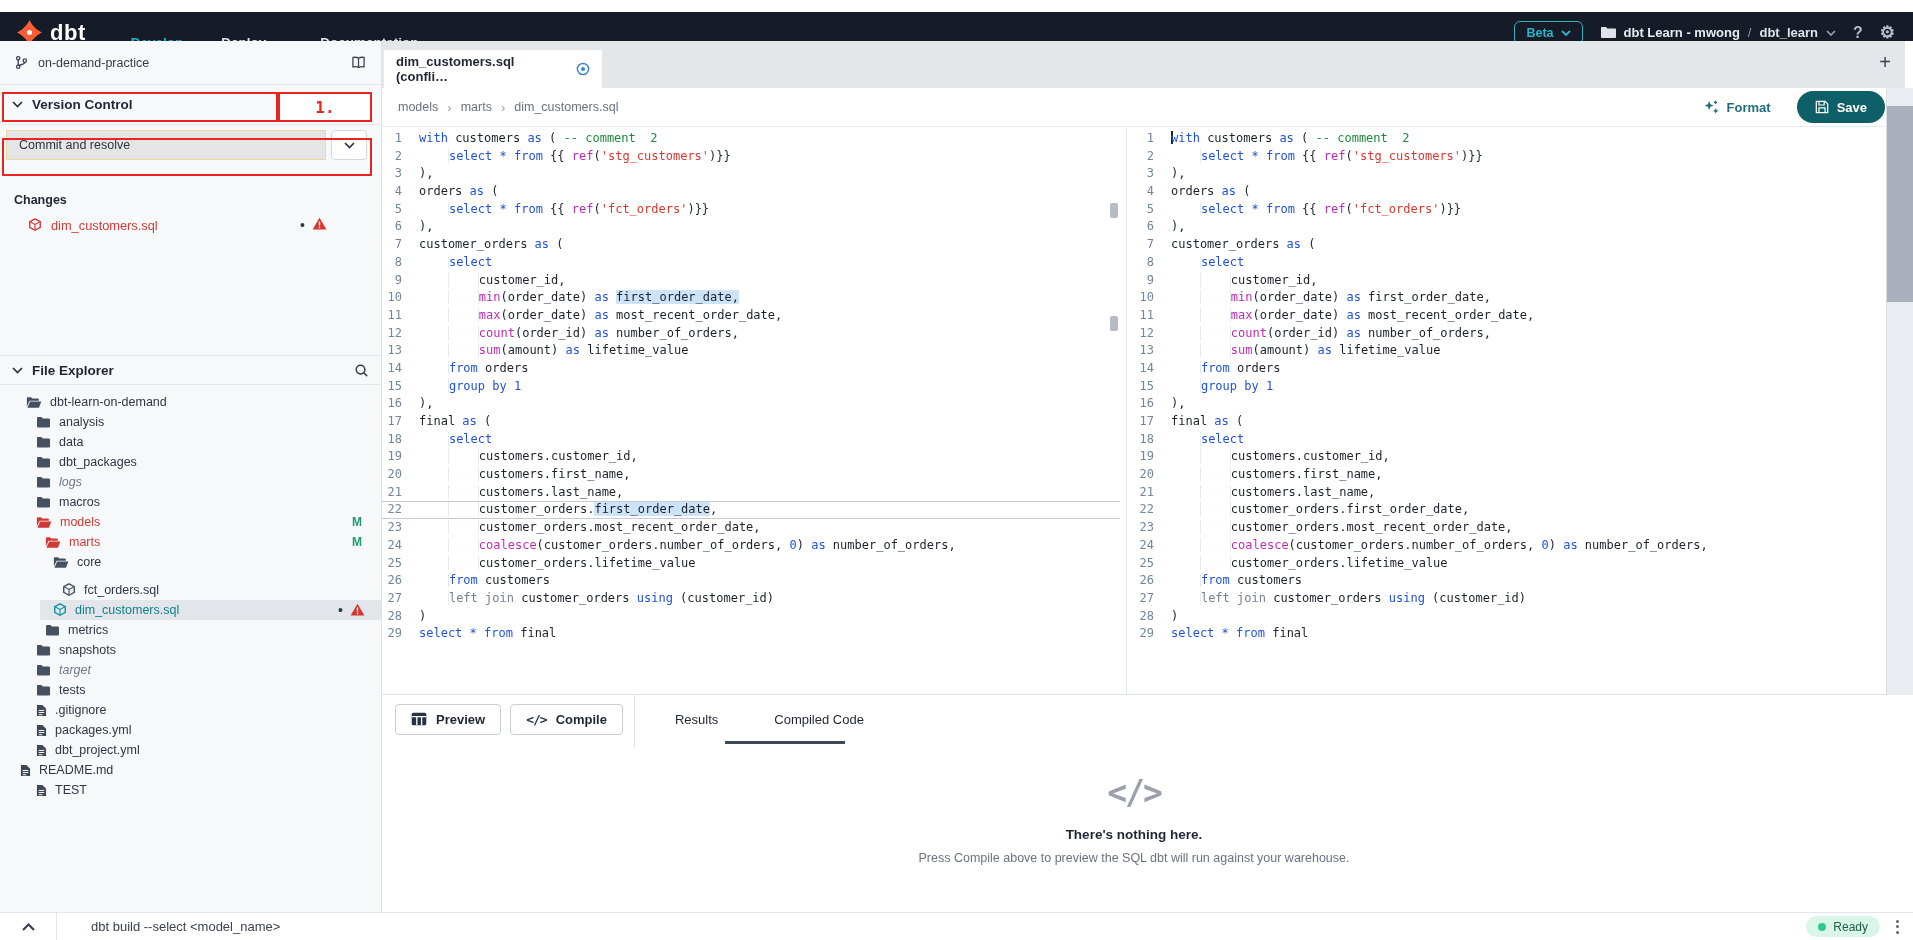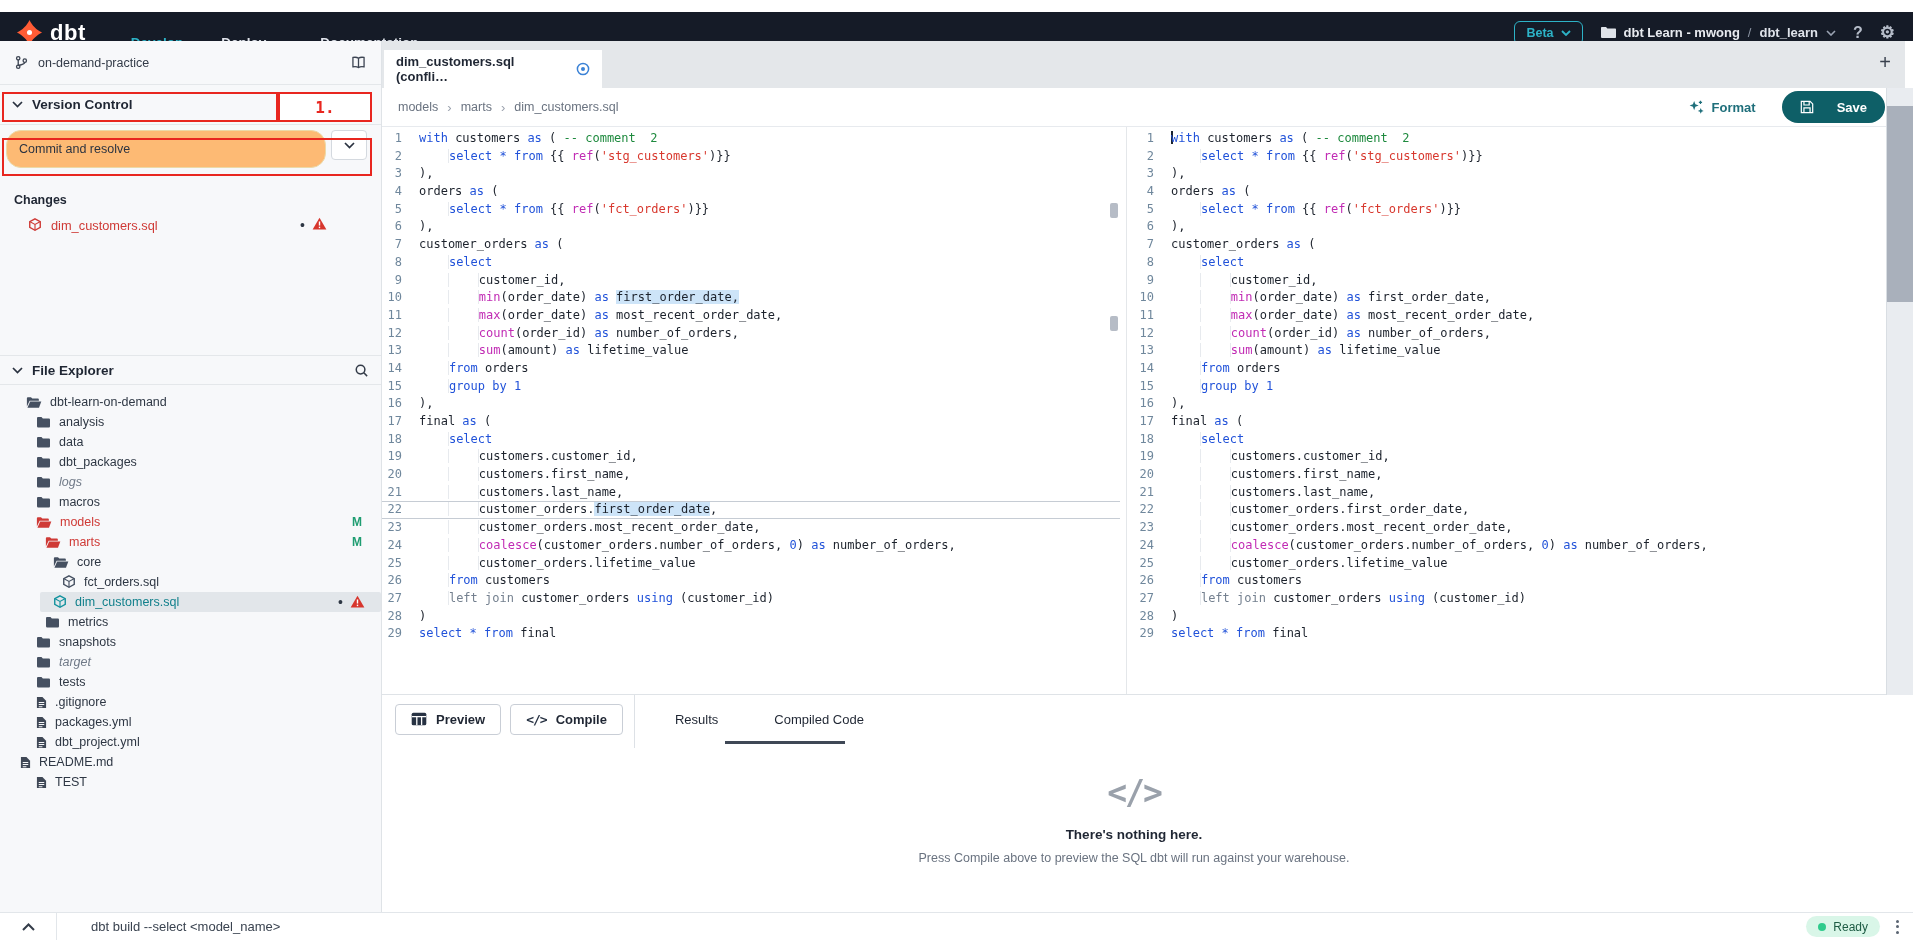--- a/index.html
+++ b/index.html
@@ -26,22 +26,22 @@
 
   
   .sidebar{position:absolute;top:41px;left:0;width:382px;bottom:28px;background:#f7f8fa;
            border-right:1px solid #dfe3e7;font-size:13px;}
   .branch-row{height:44px;display:flex;align-items:center;gap:9px;padding:0 14px;
               border-bottom:1px solid #e4e7ea;color:#333b48;font-size:12.5px;}
   .branch-row .spacer{flex:1;}
   .vc-header{height:40px;display:flex;align-items:center;gap:9px;padding:0 12px;
              font-weight:bold;font-size:13.5px;color:#1f2633;border-bottom:1px solid #e4e7ea;}
   .commit-row{position:relative;height:52px;}
-  .commit-btn{position:absolute;left:6px;top:5px;width:320px;height:38px;background:#fdba74;
-              border:1px solid #ecd9a7;border-radius:15px;display:flex;align-items:center;
+  .commit-btn{position:absolute;left:6px;top:5px;width:320px;height:30px;background:#e5e5e5;
+              border:1px solid #ecd9a7;border-radius:0;display:flex;align-items:center;
               padding:0 12px;font-size:12.5px;color:#2c3340;cursor:pointer;}
   .commit-caret{position:absolute;left:331px;top:5px;width:36px;height:30px;background:#fff;
               border:1px solid #d4d9df;border-radius:4px;display:flex;align-items:center;
               justify-content:center;color:#333b48;cursor:pointer;}
   .section-label{padding:16px 0 6px 14px;font-weight:bold;font-size:12.5px;color:#1f2633;}
   .change-row{position:relative;height:24px;display:flex;align-items:center;gap:9px;
               padding-left:28px;color:#cf3a36;font-size:12.8px;cursor:pointer;}
   .dot-mark{position:absolute;left:300px;top:4px;color:#2e3744;font-size:14px;}
   .warn-mark{position:absolute;left:312px;top:4px;}
   .fe-header{margin-top:118px;height:30px;display:flex;align-items:center;gap:9px;padding:0 12px;
@@ -67,21 +67,21 @@
        display:flex;align-items:center;gap:8px;padding:0 12px;font-size:13px;font-weight:bold;
        color:#1f2633;cursor:pointer;}
   .tab-plus{position:absolute;right:8px;top:10px;font-size:20px;color:#39414e;cursor:pointer;width:24px;text-align:center;}
   .toolbar{position:absolute;top:47px;left:0;right:0;height:39px;background:#fff;
            border-bottom:1px solid #e7eaee;display:flex;align-items:center;padding:0 16px;}
   .crumbs{display:flex;align-items:center;gap:9px;color:#6a7380;font-size:12.5px;}
   .crumbs .csep{color:#9aa1ad;font-size:13px;}
   .toolbar .spacer{flex:1;}
   .format-btn{display:flex;align-items:center;gap:7px;color:#1f6f7b;font-size:13px;font-weight:bold;
               margin-right:26px;cursor:pointer;}
-  .save-btn{display:flex;align-items:center;gap:23px;background:#0e5f67;color:#fff;height:32px;
+  .save-btn{display:flex;align-items:center;gap:8px;background:#0e5f67;color:#fff;height:32px;
             border-radius:17px;padding:0 18px;font-size:13px;font-weight:bold;cursor:pointer;margin-right:12px;}
 
   .editor{position:absolute;top:86px;left:0;right:0;height:568px;border-bottom:1px solid #dfe3e7;background:#fff;}
   .pane{position:absolute;top:0;bottom:0;overflow:hidden;padding-top:3px;}
   .pane-left{left:0;width:738px;}
   .pane-right{left:744px;width:760px;border-left:1px solid #e4e7ea;}
   .cline{display:flex;height:17.7px;line-height:17.7px;white-space:pre;
          font-family:"DejaVu Sans Mono",monospace;font-size:12px;}
   .gut{flex:0 0 auto;text-align:right;color:#6f879c;}
   .pane-left .gut{width:29px;padding-right:9px;}
@@ -335,21 +335,21 @@
         </div>
         <div class="trow" style="padding-left: 53px;">
           <span class="ticon">
             <svg width="16" height="13" viewBox="0 0 18 14">
               <path d="M1 2.3C1 1.6 1.6 1 2.3 1h3.3l1.5 1.5h6.1c.7 0 1.3.6 1.3 1.3v1.1H4.1L1 11.5z" fill="currentColor"></path>
               <path d="M1.6 12.8 4.7 5.9h12.5l-2.6 6.9z" fill="currentColor"></path>
             </svg>
           </span>
           <span class="tname">core</span>
         </div>
-        <div class="trow" style="padding-left: 62px;">
+        <div class="trow" style="padding-left: 62px; margin-top: 8px;">
           <span class="ticon">
             <svg width="14" height="14" viewBox="0 0 16 16">
               <path d="M8 1l6 3.2v6.6L8 14 2 10.8V4.2z" fill="none" stroke="currentColor" stroke-width="1.6"></path>
               <path d="M2.3 4.4 8 7.4l5.7-3M8 7.4V14" fill="none" stroke="currentColor" stroke-width="1.3"></path>
             </svg>
           </span>
           <span class="tname">fct_orders.sql</span>
         </div>
         <div class="trow selected" style="margin-left: 40px; padding-left: 13px;">
           <span class="ticon">

